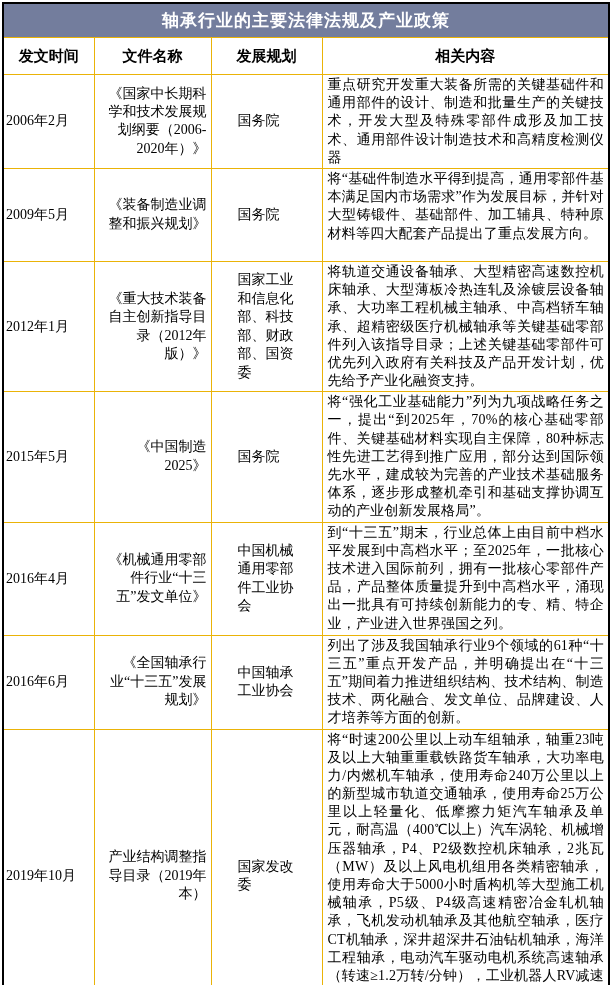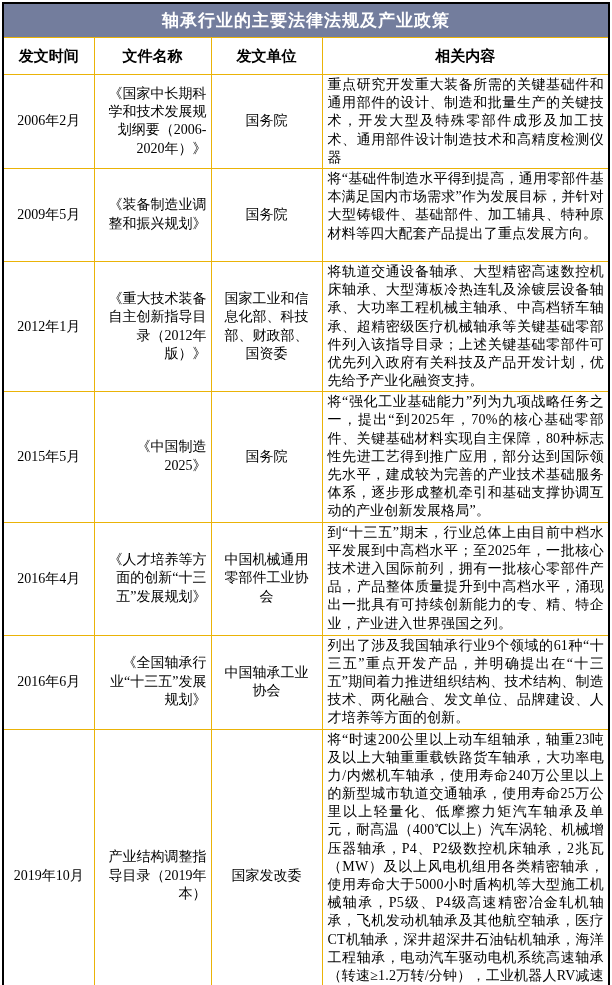--- a/index.html
+++ b/index.html
@@ -38,37 +38,35 @@
   .head-cell {
     background: #ffffff;
     color: #000000;
     font-family: "Liberation Sans", sans-serif;
     font-weight: bold;
     font-size: 15px;
     text-align: center;
     height: 34px;
   }
   .date-cell {
-    text-align: center;
     font-size: 14px;
     color: #000000;
     padding: 2px;
   }
   .name-cell {
     text-align: right;
     font-size: 14px;
     color: #000000;
     padding: 2px 4px;
     line-height: 1.32;
   }
   .unit-cell {
-    text-align: center;
     font-size: 14px;
     color: #000000;
-    padding: 2px 9px;
+    padding: 2px 26px;
     line-height: 1.32;
   }
   .content-cell {
     text-align: justify;
     font-size: 14px;
     color: #000000;
     padding: 1px 4px 1px 5px;
     line-height: 1.3;
     vertical-align: top;
     letter-spacing: 0.2px;
@@ -130,21 +128,21 @@
         <col class="c-unit">
         <col class="c-content">
     </colgroup>
     <tbody>
       <tr>
         <td class="title-cell" colspan="4">轴承行业的主要法律法规及产业政策</td>
       </tr>
       <tr>
         <td class="head-cell">发文时间</td>
         <td class="head-cell">文件名称</td>
-        <td class="head-cell">发文单位</td>
+        <td class="head-cell">发展规划</td>
         <td class="head-cell">相关内容</td>
       </tr>
       <tr class="r1">
         <td class="date-cell">2006年2月</td>
         <td class="name-cell">《国家中长期科学和技术发展规划纲要（2006-2020年）》</td>
         <td class="unit-cell">国务院</td>
         <td class="content-cell">重点研究开发重大装备所需的关键基础件和通用部件的设计、制造和批量生产的关键技术，开发大型及特殊零部件成形及加工技术、通用部件设计制造技术和高精度检测仪器</td>
       </tr>
       <tr class="r2">
         <td class="date-cell">2009年5月</td>
@@ -159,21 +157,21 @@
         <td class="content-cell">将轨道交通设备轴承、大型精密高速数控机床轴承、大型薄板冷热连轧及涂镀层设备轴承、大功率工程机械主轴承、中高档轿车轴承、超精密级医疗机械轴承等关键基础零部件列入该指导目录；上述关键基础零部件可优先列入政府有关科技及产品开发计划，优先给予产业化融资支持。</td>
       </tr>
       <tr class="r4">
         <td class="date-cell">2015年5月</td>
         <td class="name-cell">《中国制造2025》</td>
         <td class="unit-cell">国务院</td>
         <td class="content-cell">将“强化工业基础能力”列为九项战略任务之一，提出“到2025年，70%的核心基础零部件、关键基础材料实现自主保障，80种标志性先进工艺得到推广应用，部分达到国际领先水平，建成较为完善的产业技术基础服务体系，逐步形成整机牵引和基础支撑协调互动的产业创新发展格局”。</td>
       </tr>
       <tr class="r5">
         <td class="date-cell">2016年4月</td>
-        <td class="name-cell">《人才培养等方面的创新“十三五”发展规划》</td>
+        <td class="name-cell">《机械通用零部件行业“十三五”发文单位》</td>
         <td class="unit-cell">中国机械通用零部件工业协会</td>
         <td class="content-cell">到“十三五”期末，行业总体上由目前中档水平发展到中高档水平；至2025年，一批核心技术进入国际前列，拥有一批核心零部件产品，产品整体质量提升到中高档水平，涌现出一批具有可持续创新能力的专、精、特企业，产业进入世界强国之列。</td>
       </tr>
       <tr class="r6">
         <td class="date-cell">2016年6月</td>
         <td class="name-cell">《全国轴承行业“十三五”发展规划》</td>
         <td class="unit-cell">中国轴承工业协会</td>
         <td class="content-cell">列出了涉及我国轴承行业9个领域的61种“十三五”重点开发产品，并明确提出在“十三五”期间着力推进组织结构、技术结构、制造技术、两化融合、发文单位、品牌建设、人才培养等方面的创新。</td>
       </tr>
       <tr class="r7">

